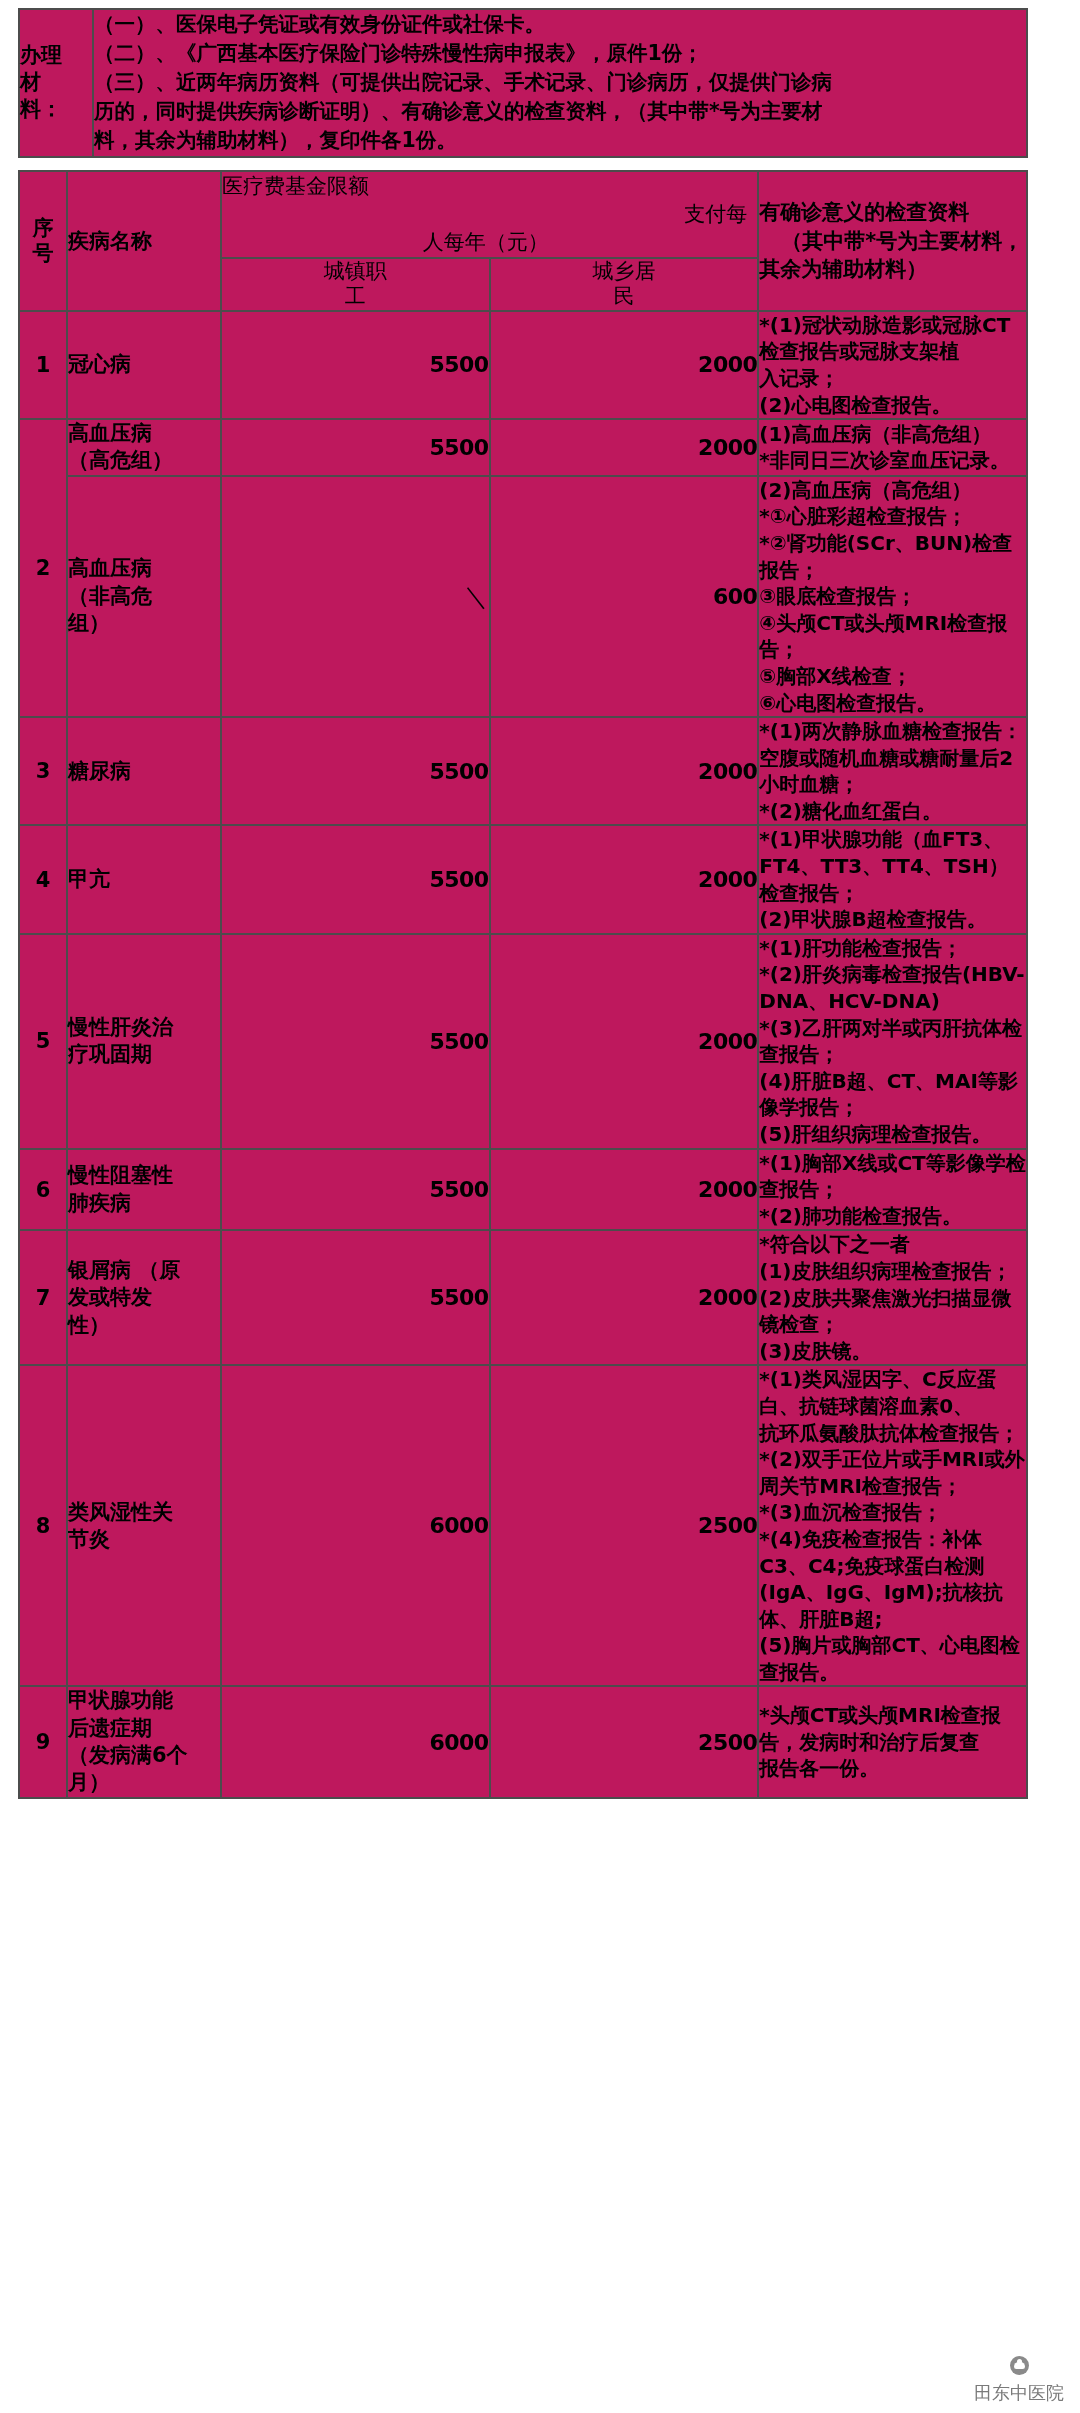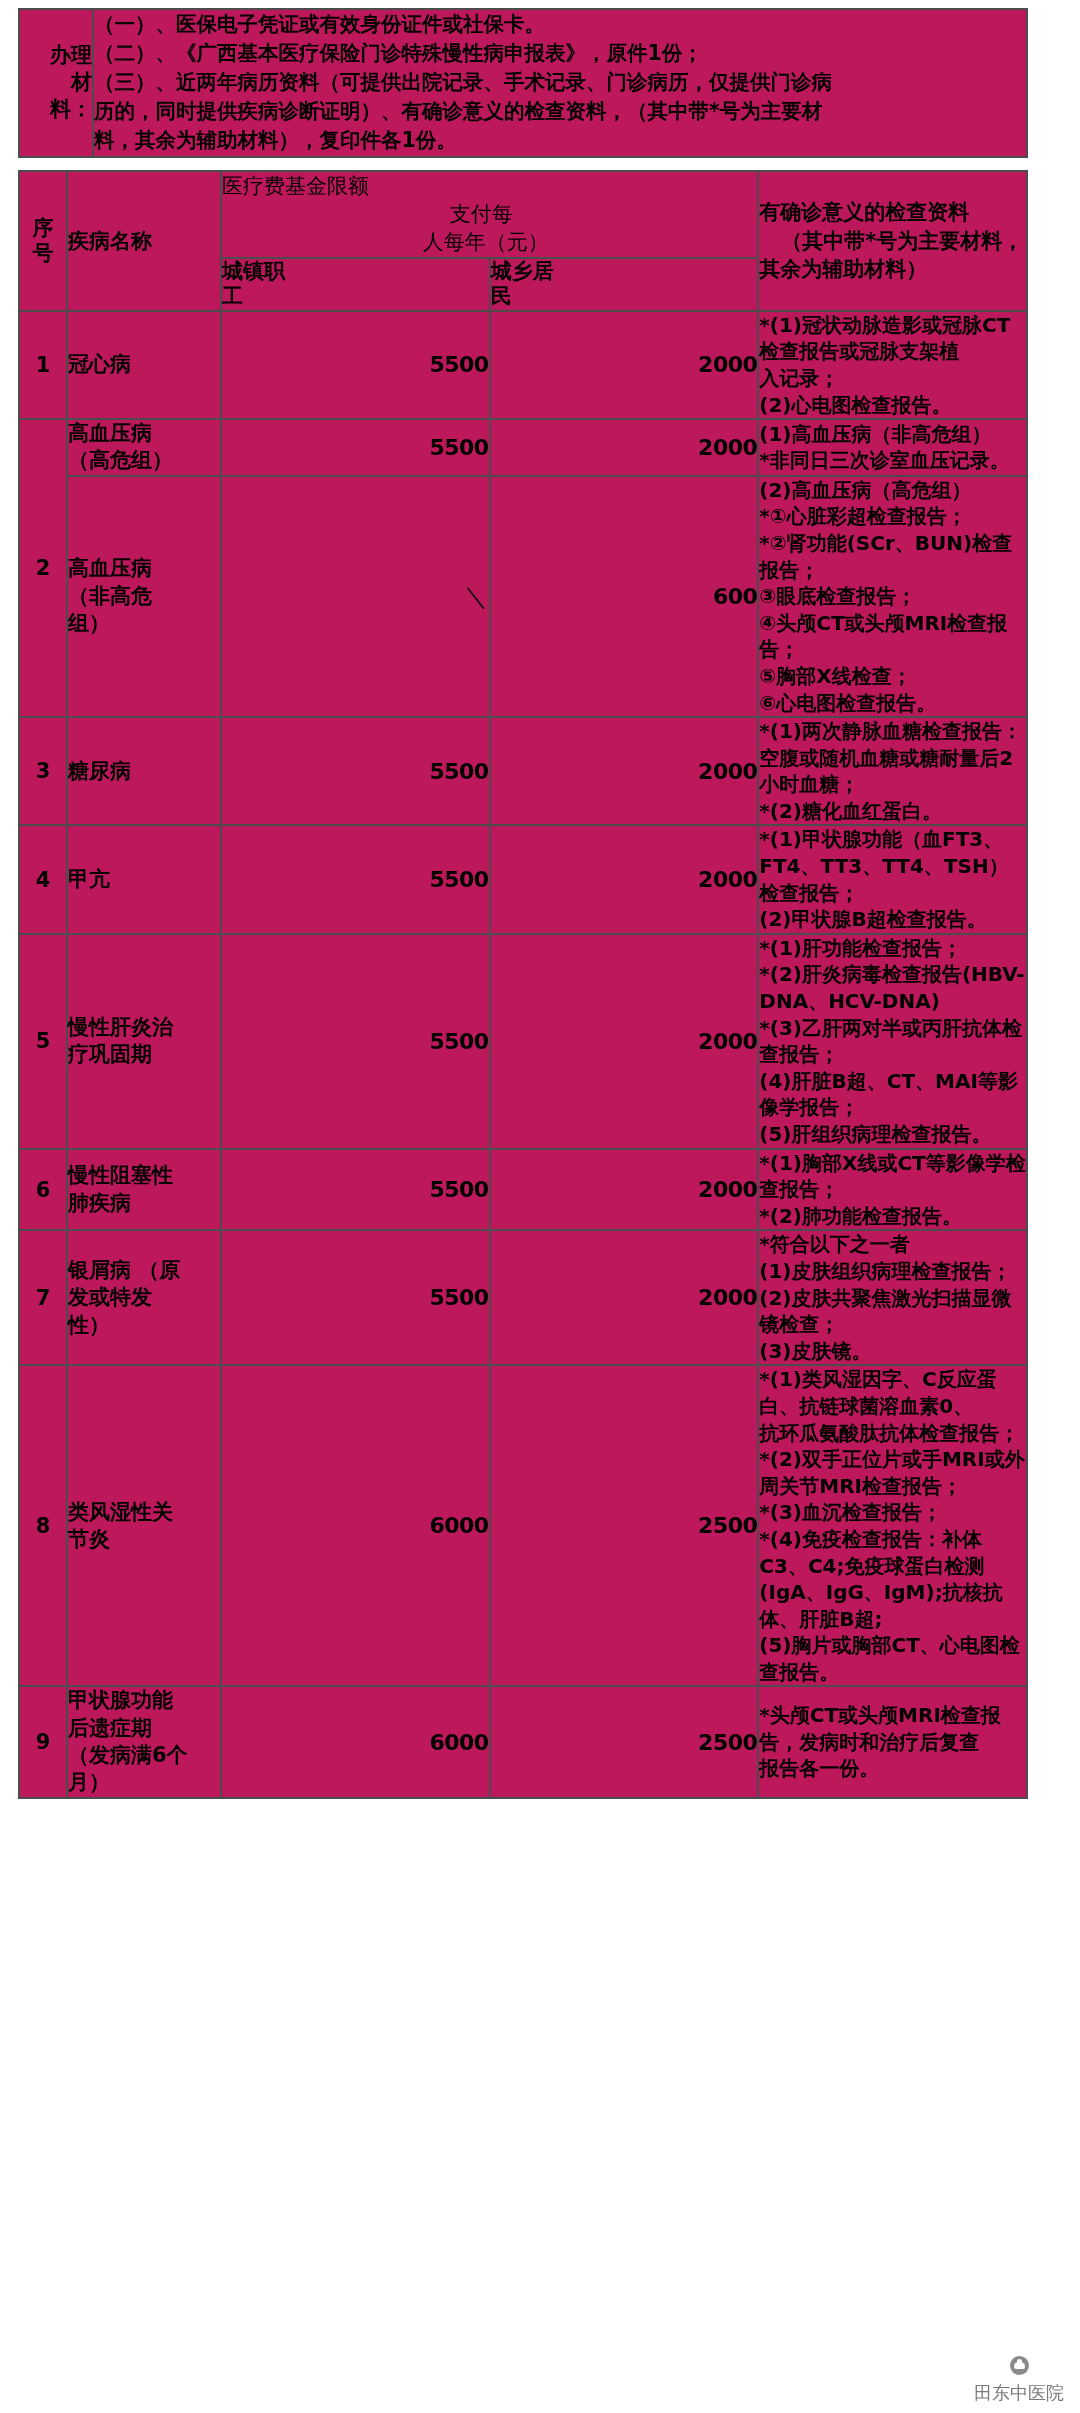--- a/index.html
+++ b/index.html
@@ -31,21 +31,21 @@
   table.doc-table th {
     border: 2px solid #4c4c4c;
     vertical-align: middle;
     padding: 0;
     background: #be185d;
   }
 
   
   .mat-label {
     width: 72px;
-    text-align: right;
+    text-align: left;
     font-weight: 700;
     font-size: 21px;
     line-height: 1.28;
     letter-spacing: 0px;
     padding: 4px 6px;
   }
   .mat-body {
     padding: 6px 10px 8px 12px;
     font-weight: 700;
     font-size: 20.5px;
@@ -77,32 +77,32 @@
   }
   .hd-fund {
     font-weight: 400;
     font-size: 21px;
     line-height: 1.35;
     text-align: left;
     padding: 8px 4px 6px 8px;
   }
   .hd-fund .l2 {
     display: flex;
-    justify-content: center;
-    padding-right: 17px;
+    justify-content: flex-end;
+    padding-right: 10px;
   }
   .hd-fund .l3 {
     text-align: center;
     padding-right: 8px;
   }
   .hd-sub {
     width: 90px;
-    font-weight: 700;
-    font-size: 21px;
-    text-align: left;
+    font-weight: 400;
+    font-size: 21px;
+    text-align: center;
     line-height: 1.22;
     padding: 6px 2px;
     margin-top: 32px;
   }
   .hd-mat {
     font-weight: 700;
     font-size: 21px;
     line-height: 1.35;
     text-align: left;
     padding: 6px 8px 6px 10px;

